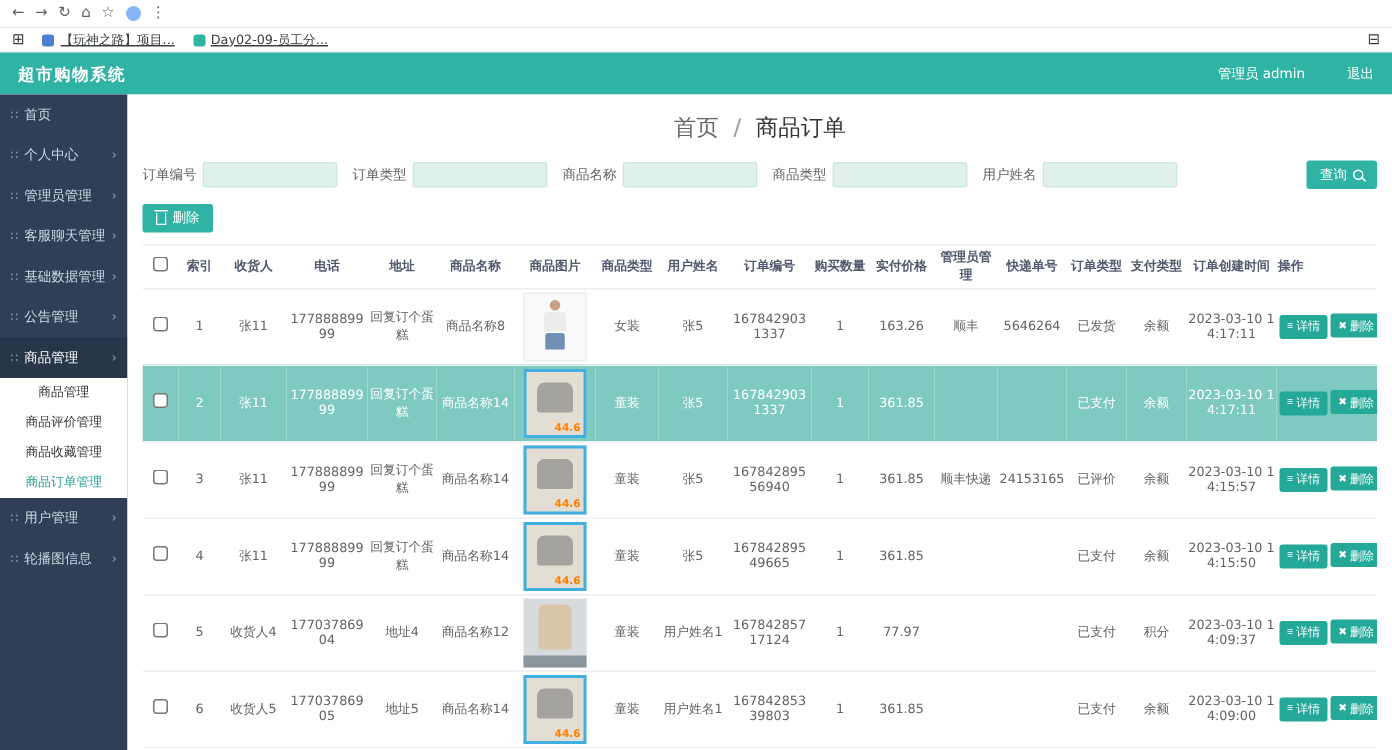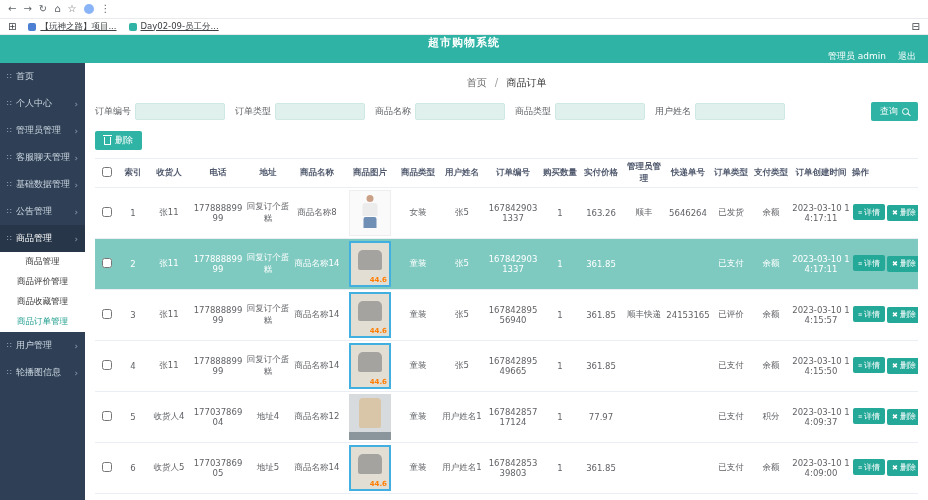--- a/index.html
+++ b/index.html
@@ -21,42 +21,42 @@
 
   .bookmarks-bar { height:16px; display:flex; align-items:center; gap:12px;
     background:#fff; border-bottom:1px solid #e8eaed; padding:0 8px;
     font-size:8.5px; color:#3c4043; }
   .bm { display:flex; align-items:center; gap:4px; cursor:pointer; }
   .bm-fav { width:8px; height:8px; border-radius:2px; }
   .bm-spacer { flex:1; }
 
   
   .app-header { height:28px; background:#2eb3a4; color:#fff; display:flex;
-    align-items:center; padding:0 12px;flex-direction:column; }
+    align-items:center; padding:0 12px; }
   .app-title { font-size:11px; font-weight:bold; letter-spacing:1px; }
-  .header-right { margin-left:auto; display:flex; align-items:flex-end; gap:12px;
+  .header-right { margin-left:auto; display:flex; align-items:flex-end; gap:28px;
     font-size:9px; }
   .logout-btn { background:none; border:none; color:#fff; font-size:9px; cursor:pointer; }
 
   
   .app-body { display:flex; height:437px; }
   .sidebar { width:85px; background:#2f4056; color:#cdd7e1; font-size:9px;
     flex:0 0 85px; overflow:hidden; }
   .menu-item { height:27px; display:flex; align-items:center; gap:4px;
     padding:0 7px; cursor:pointer; white-space:nowrap; }
   .menu-item.active { background:#273649; color:#fff; }
   .mi-icon { font-size:8px; color:#9fb0c0; }
   .chev { margin-left:auto; font-size:9px; color:#8fa0b0; }
   .submenu { background:#ffffff; }
   .submenu-item { height:20px; display:flex; align-items:center;
     justify-content:center; color:#333; font-size:8.5px; cursor:pointer; }
   .submenu-item.cur { color:#1f9e8e; }
 
   .main { flex:1; background:#fff; padding:6px 10px 0 10px; overflow:hidden; }
-  .breadcrumb { text-align:center; font-size:10px; color:#666; padding:7px 0 12px; }
+  .breadcrumb { text-align:center; font-size:15px; color:#666; padding:7px 0 12px; }
   .breadcrumb .sep { margin:0 5px; color:#999; }
   .breadcrumb .cur { color:#333; }
 
   
   .search-row { display:flex; align-items:center; gap:6px; font-size:9px;
     color:#606266; }
   .s-group { display:flex; align-items:center; gap:4px; }
   .s-input { width:90px; height:17px; background:#dff0ed; border:1px solid #cfe8e4;
     border-radius:2px; font-size:9px; padding:0 4px; color:#333; }
   .btn { background:#2eb3a4; color:#fff; border:none; border-radius:2px;

